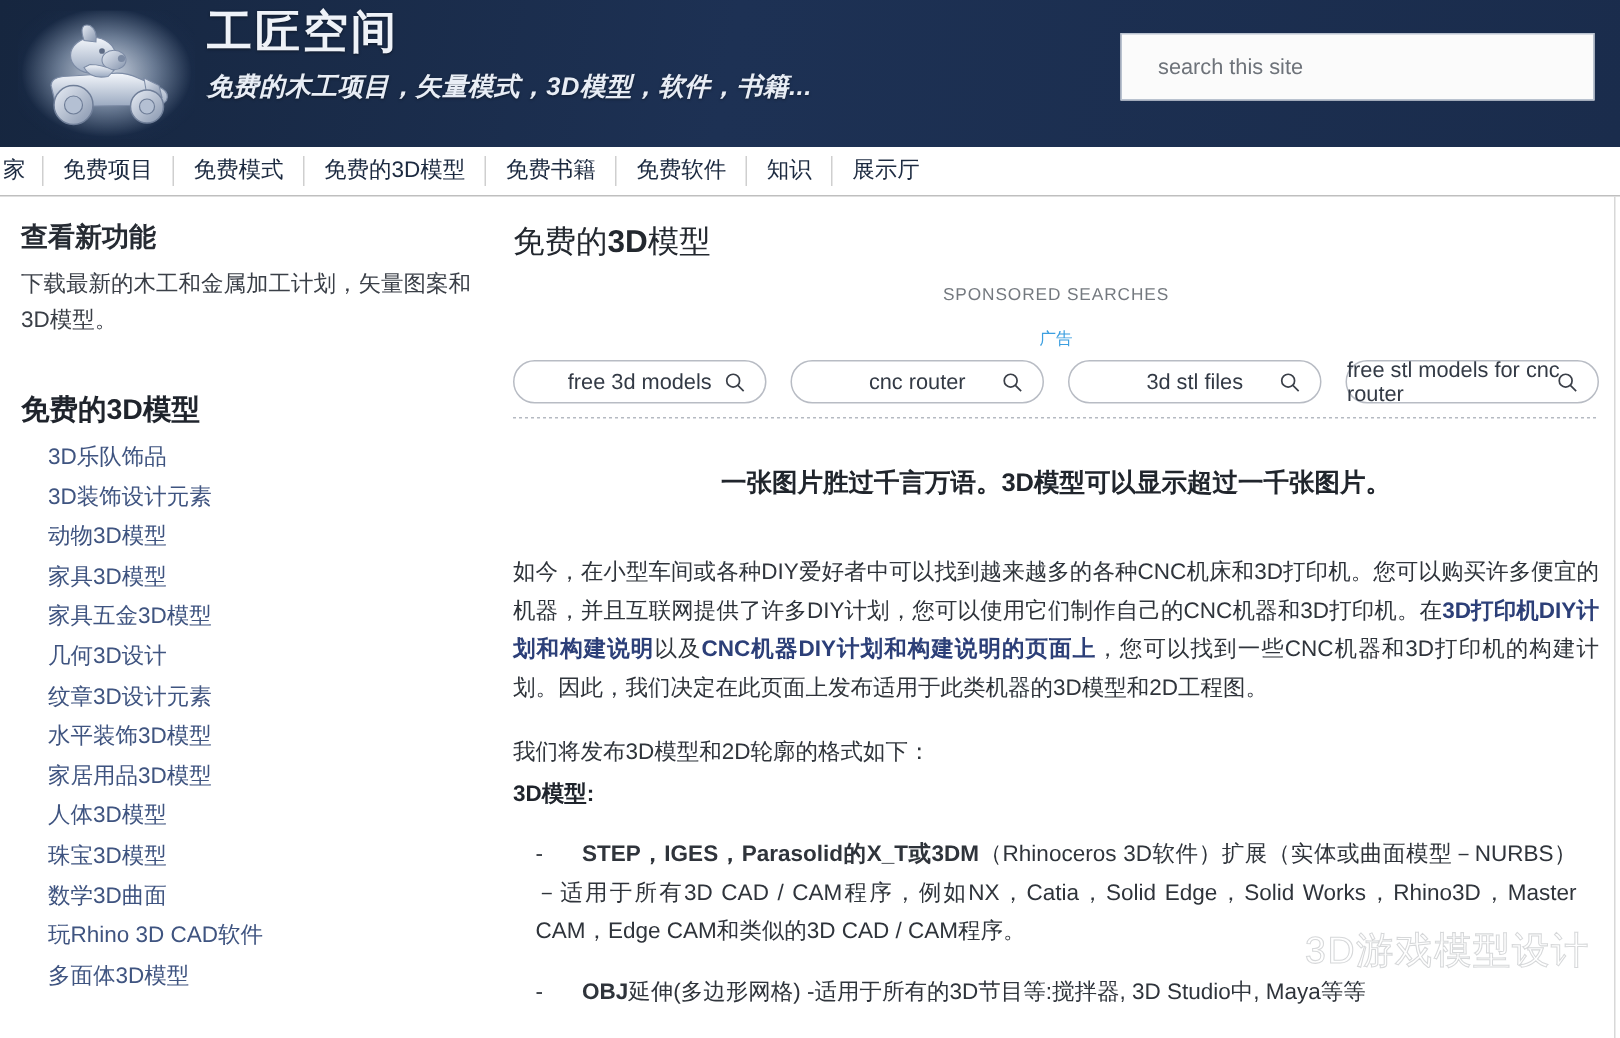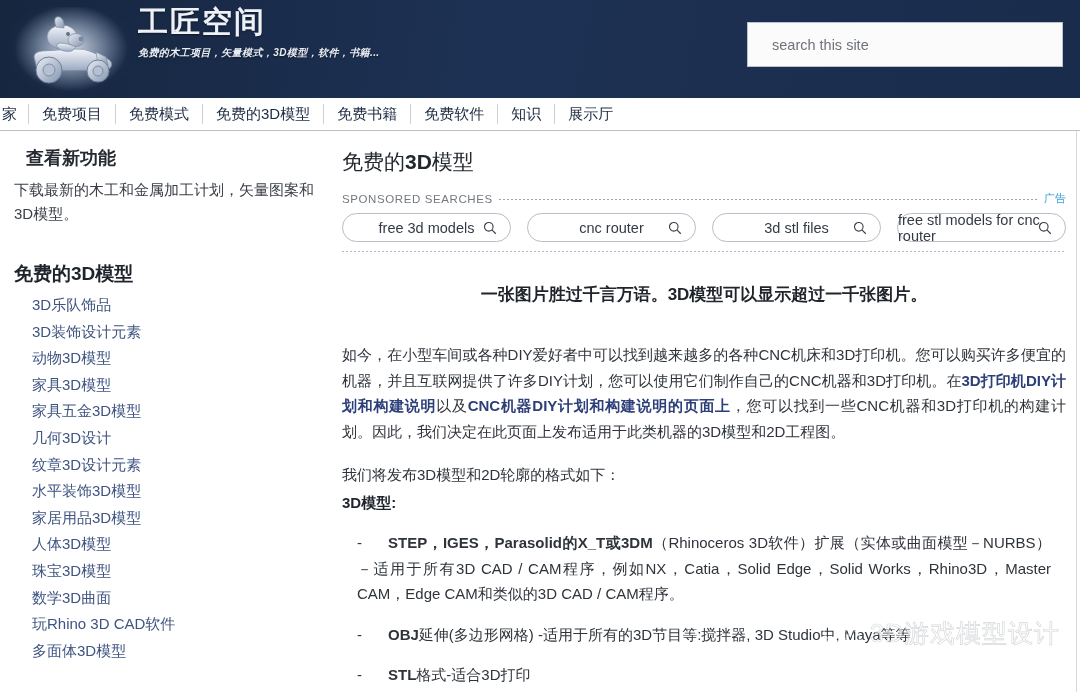--- a/index.html
+++ b/index.html
@@ -38,21 +38,21 @@
   .site-title {
     font-size: 30px;
     font-weight: 700;
     color: #eef2f8;
     letter-spacing: 2px;
     line-height: 36px;
     text-shadow: 0 1px 2px rgba(0,0,0,0.45);
     margin: 0;
   }
   .site-tagline {
-    font-size: 10px;
+    font-size: 17px;
     font-style: italic;
     font-weight: 700;
     color: #e8edf5;
     letter-spacing: 0.4px;
     margin-top: 6px;
     text-shadow: 0 1px 2px rgba(0,0,0,0.4);
   }
 
   .search-box {
     position: absolute; right: 17px; top: 22px;
@@ -97,21 +97,21 @@
   
   .content-row { display: flex; align-items: flex-start; }
 
   .sidebar {
     width: 330px;
     flex: 0 0 330px;
     padding: 16px 14px 0 14px;
   }
   .side-h {
     font-size: 18px; font-weight: 700; color: #262b33;
-    margin: 0 0 9px 12px; line-height: 22px;
+    margin: 0 0 9px 0; line-height: 22px;
   }
   .side-p {
     font-size: 15px; color: #3a3f47; line-height: 24px; margin: 0;
   }
   .side-h2 {
     font-size: 19px; font-weight: 700; color: #1f242c;
     margin: 36px 0 6px 0; line-height: 24px;
   }
   .side-links { list-style: none; margin: 0; padding: 0 0 0 18px; }
   .side-links li {
@@ -137,20 +137,21 @@
   
   .sponsored {
     position: relative;
     margin-bottom: 12px;
   }
   .sponsored-head {
     display: flex; align-items: center; gap: 6px;
     font-size: 11.5px; letter-spacing: 0.6px;
     color: #74797f;
     margin-bottom: 7px;
+    flex-direction: column;
   }
   .sponsored-rule {
     flex: 1 1 auto; height: 1px;
     background-image: linear-gradient(to right,#9aa3af 50%, rgba(255,255,255,0) 0%);
     background-size: 4px 1px; background-repeat: repeat-x;
     margin-top: 2px;
   }
   .ad-label { color: #3c9fe0; font-size: 11px; letter-spacing: 0; }
   .sponsored-grid {
     display: grid;

